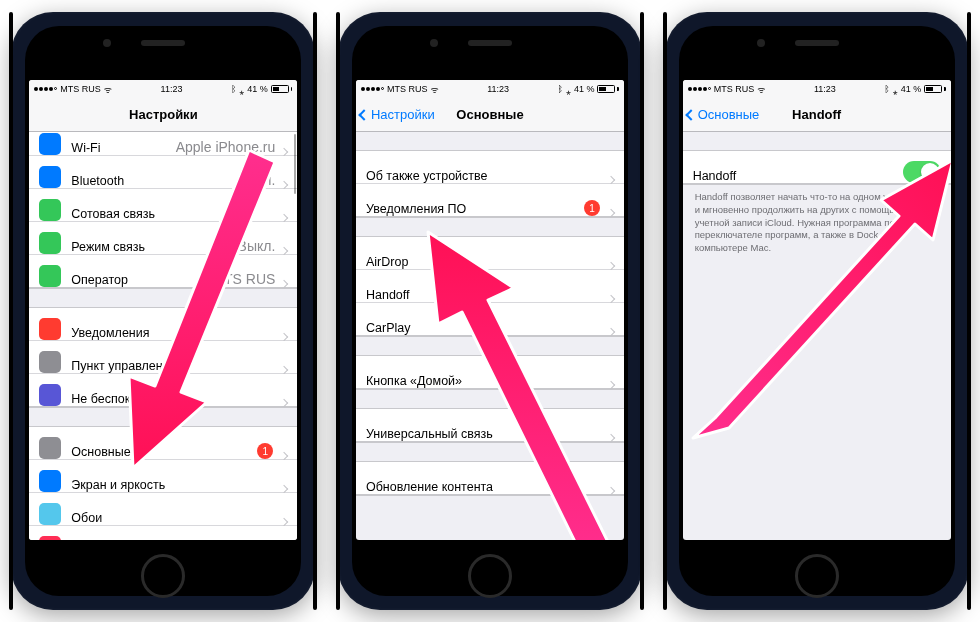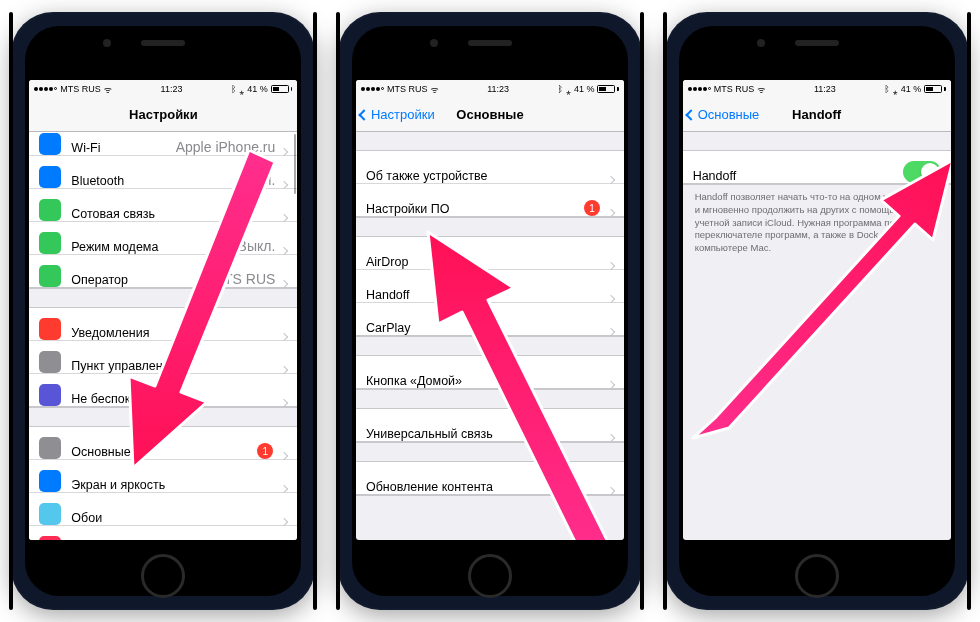--- a/index.html
+++ b/index.html
@@ -115,21 +115,21 @@
                 <span class="chev"></span>
               </div>
               <div class="row">
                 <span class="icon ic-cell"></span>
                 <span class="label">Сотовая связь</span>
                 <span class="value"></span>
                 <span class="chev"></span>
               </div>
               <div class="row">
                 <span class="icon ic-hotspot"></span>
-                <span class="label">Режим модема</span>
+                <span class="label">Режим связь</span>
                 <span class="value">Выкл.</span>
                 <span class="chev"></span>
               </div>
               <div class="row">
                 <span class="icon ic-carrier"></span>
                 <span class="label">Оператор</span>
                 <span class="value">MTS RUS</span>
                 <span class="chev"></span>
               </div>
             </div>
@@ -226,21 +226,21 @@
             </div>
       <div class="title">Основные</div>
     </div>
     <div class="content">
       <div class="group sect" id="p2g1">
               <div class="row">
                 <span class="label">Об также устройстве</span>
                 <span class="chev"></span>
               </div>
               <div class="row">
-                <span class="label">Настройки ПО</span>
+                <span class="label">Уведомления ПО</span>
                 <span class="badge">1</span>
                 <span class="chev"></span>
               </div>
             </div>
       <div class="group sect" id="p2g2">
               <div class="row">
                 <span class="label">AirDrop</span>
                 <span class="chev"></span>
               </div>
               <div class="row">

